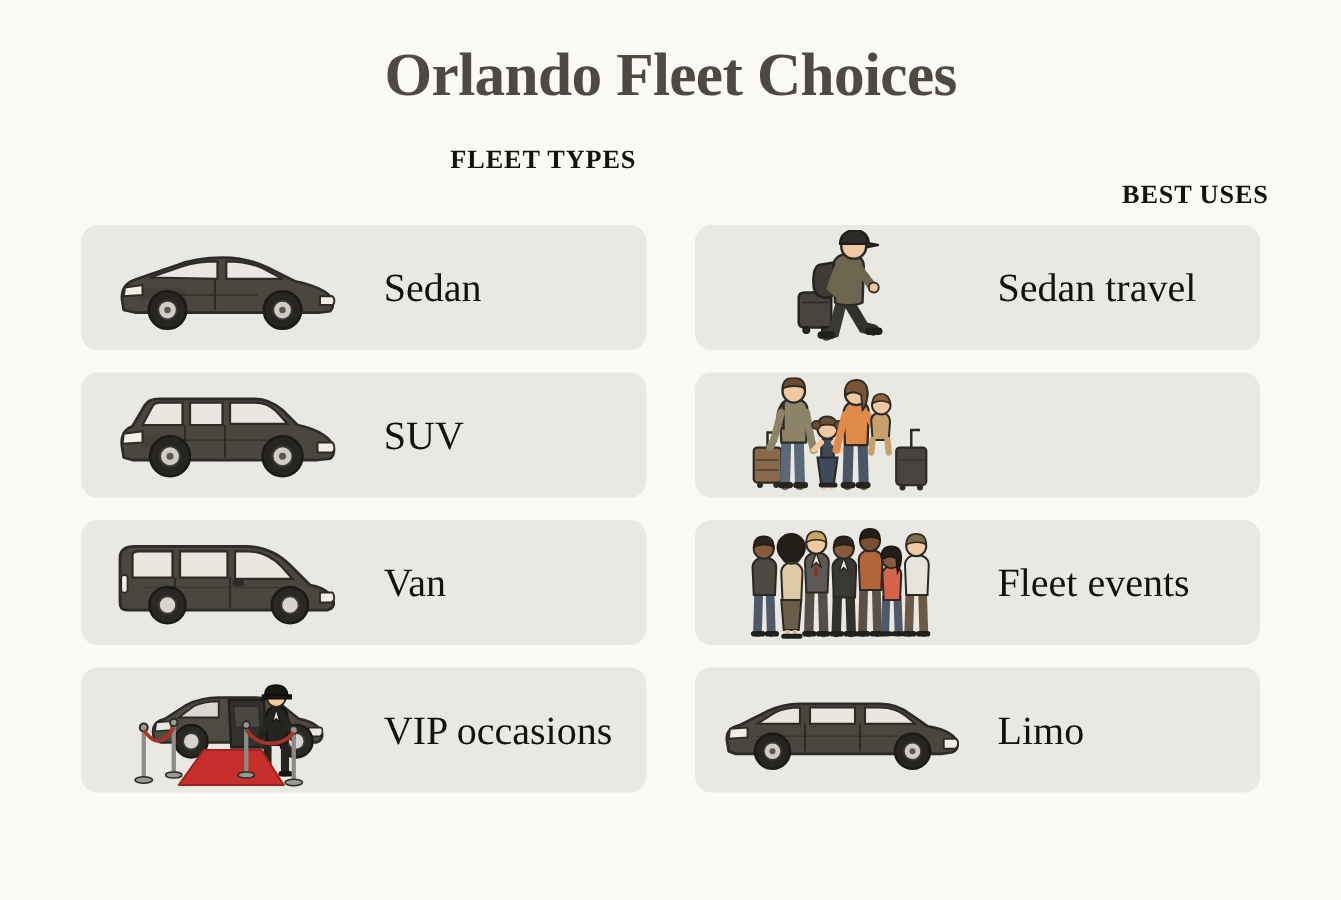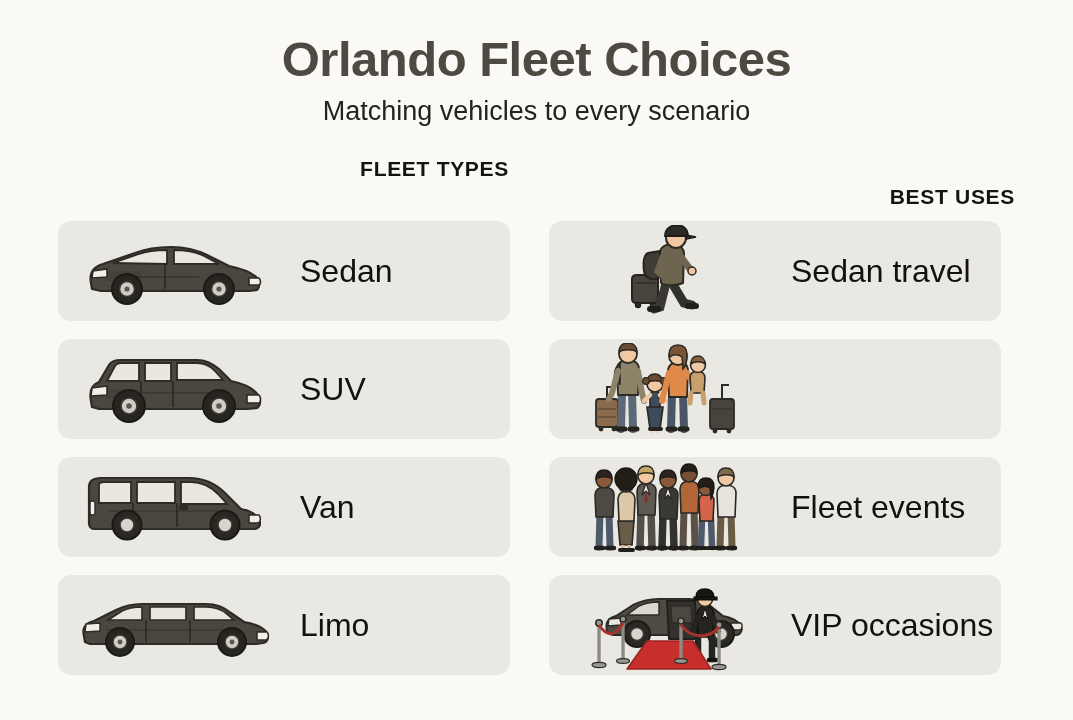--- a/index.html
+++ b/index.html
@@ -12,20 +12,21 @@
     background: #faf9f5;
     font-family: "Liberation Sans", sans-serif;
     overflow: hidden;
     position: relative;
   }
   .page {
     width: 1073px;
     height: 720px;
     position: relative;
     background: #faf9f5;
+    font-family: Liberation Serif, serif;
   }
 
   
   .header {
     text-align: center;
     padding-top: 34px;
   }
   .title {
     font-size: 49px;
     font-weight: bold;
@@ -67,20 +68,21 @@
   .grid {
     margin-top: 12px;
     padding: 0 58px;
     box-sizing: border-box;
     width: 1073px;
   }
   .row {
     display: flex;
     gap: 39px;
     margin-bottom: 18px;
+    justify-content: center;
   }
   .card {
     width: 452px;
     height: 100px;
     background: #eae8e2;
     border-radius: 13px;
     display: flex;
     align-items: center;
     box-sizing: border-box;
     padding-left: 16px;
@@ -102,21 +104,20 @@
     white-space: nowrap;
   }
 </style>
 </head>
 <body>
 
 <div class="page">
 
   <div class="header">
     <h1 class="title">Orlando Fleet Choices</h1>
-    <div class="subtitle">Matching vehicles to every scenario</div>
   </div>
 
   <div class="col-headers">
     <div class="col-head">FLEET TYPES</div>
     <div class="col-head right">BEST USES</div>
   </div>
 
   <div class="grid">
 
     <div class="row">
@@ -327,42 +328,20 @@
           </svg>
         </div>
         <div class="card-label">Fleet events</div>
       </div>
     </div>
 
     <div class="row">
 
       <div class="card">
         <div class="card-art">
-          <svg width="196" height="70" viewBox="0 0 196 70">
-            <path d="M8 46 C6 38 9 33 18 31 L40 20 C48 16 56 14 66 14 L130 14 C140 14 148 17 155 23 L168 32 C180 34 188 38 191 43 C193 47 192 52 187 53 L180 54 L14 54 L9 52 Z" fill="#4a473e" stroke="#2d2b25" stroke-width="2.2" stroke-linejoin="round"></path>
-            <path d="M32 30 L46 21 C52 18 58 17 66 17 L66 30 Z" fill="#e9e7e0" stroke="#2d2b25" stroke-width="1.7"></path>
-            <path d="M74 17 L110 17 L110 30 L74 30 Z" fill="#e9e7e0" stroke="#2d2b25" stroke-width="1.7"></path>
-            <path d="M118 17 L130 17 C138 17 145 19 151 24 L158 30 L118 30 Z" fill="#e9e7e0" stroke="#2d2b25" stroke-width="1.7"></path>
-            <path d="M70 30 L70 52 M114 30 L114 52" stroke="#2d2b25" stroke-width="1.7"></path>
-            <path d="M30 40 L160 40" stroke="#2d2b25" stroke-width="1.3" opacity="0.55"></path>
-            <path d="M10 34 L24 33 L24 41 L9 42 Z" fill="#f2efe6" stroke="#2d2b25" stroke-width="1.5"></path>
-            <path d="M181 42 L191 42 C193 44 193 49 190 50 L181 50 Z" fill="#f2efe6" stroke="#2d2b25" stroke-width="1.5"></path>
-            <circle cx="44" cy="52" r="14" fill="#262520" stroke="#1b1a16" stroke-width="2"></circle>
-            <circle cx="44" cy="52" r="7" fill="#cfcdc6" stroke="#3a3831" stroke-width="1.5"></circle>
-            <circle cx="44" cy="52" r="2.4" fill="#5a574e"></circle>
-            <circle cx="156" cy="52" r="14" fill="#262520" stroke="#1b1a16" stroke-width="2"></circle>
-            <circle cx="156" cy="52" r="7" fill="#cfcdc6" stroke="#3a3831" stroke-width="1.5"></circle>
-            <circle cx="156" cy="52" r="2.4" fill="#5a574e"></circle>
-          </svg>
-        </div>
-        <div class="card-label">Limo</div>
-      </div>
-
-      <div class="card">
-        <div class="card-art">
           <svg width="160" height="92" viewBox="0 0 160 92">
 
             <path d="M22 52 C20 44 23 39 31 37 L48 26 C56 22 64 20 74 20 L104 20 C114 20 122 23 128 29 L138 37 C148 39 154 43 156 47 C158 51 156 55 152 56 L28 56 L23 54 Z" fill="#4e4b43" stroke="#2d2b25" stroke-width="2" stroke-linejoin="round"></path>
             <path d="M42 36 L54 27 C60 24 66 23 74 23 L74 36 Z" fill="#d9d7d0" stroke="#2d2b25" stroke-width="1.5"></path>
 
             <path d="M82 22 L110 22 L112 60 L84 60 Z" fill="#33312b" stroke="#211f1b" stroke-width="2" stroke-linejoin="round"></path>
             <path d="M86 27 L106 27 L107 44 L87 44 Z" fill="#4a4840" stroke="#2d2b25" stroke-width="1.3"></path>
 
             <path d="M24 40 L36 39 L36 46 L23 47 Z" fill="#e9e7e0" stroke="#2d2b25" stroke-width="1.4"></path>
             <path d="M146 44 L156 44 C158 46 157 50 155 51 L146 51 Z" fill="#e9e7e0" stroke="#2d2b25" stroke-width="1.4"></path>
@@ -397,16 +376,38 @@
               <circle cx="96" cy="42" r="3" fill="#9a9892"></circle>
               <line x1="134" y1="48" x2="134" y2="86" stroke="#8d8b85" stroke-width="3.4"></line>
               <ellipse cx="134" cy="88" rx="7" ry="2.6" fill="#9a9892" stroke="#2d2b25" stroke-width="1.2"></ellipse>
               <circle cx="134" cy="46" r="3.2" fill="#9a9892"></circle>
               <path d="M96 46 C106 60 124 60 134 48" fill="none" stroke="#a8322c" stroke-width="3"></path>
             </g>
           </svg>
         </div>
         <div class="card-label">VIP occasions</div>
       </div>
+
+      <div class="card">
+        <div class="card-art">
+          <svg width="196" height="70" viewBox="0 0 196 70">
+            <path d="M8 46 C6 38 9 33 18 31 L40 20 C48 16 56 14 66 14 L130 14 C140 14 148 17 155 23 L168 32 C180 34 188 38 191 43 C193 47 192 52 187 53 L180 54 L14 54 L9 52 Z" fill="#4a473e" stroke="#2d2b25" stroke-width="2.2" stroke-linejoin="round"></path>
+            <path d="M32 30 L46 21 C52 18 58 17 66 17 L66 30 Z" fill="#e9e7e0" stroke="#2d2b25" stroke-width="1.7"></path>
+            <path d="M74 17 L110 17 L110 30 L74 30 Z" fill="#e9e7e0" stroke="#2d2b25" stroke-width="1.7"></path>
+            <path d="M118 17 L130 17 C138 17 145 19 151 24 L158 30 L118 30 Z" fill="#e9e7e0" stroke="#2d2b25" stroke-width="1.7"></path>
+            <path d="M70 30 L70 52 M114 30 L114 52" stroke="#2d2b25" stroke-width="1.7"></path>
+            <path d="M30 40 L160 40" stroke="#2d2b25" stroke-width="1.3" opacity="0.55"></path>
+            <path d="M10 34 L24 33 L24 41 L9 42 Z" fill="#f2efe6" stroke="#2d2b25" stroke-width="1.5"></path>
+            <path d="M181 42 L191 42 C193 44 193 49 190 50 L181 50 Z" fill="#f2efe6" stroke="#2d2b25" stroke-width="1.5"></path>
+            <circle cx="44" cy="52" r="14" fill="#262520" stroke="#1b1a16" stroke-width="2"></circle>
+            <circle cx="44" cy="52" r="7" fill="#cfcdc6" stroke="#3a3831" stroke-width="1.5"></circle>
+            <circle cx="44" cy="52" r="2.4" fill="#5a574e"></circle>
+            <circle cx="156" cy="52" r="14" fill="#262520" stroke="#1b1a16" stroke-width="2"></circle>
+            <circle cx="156" cy="52" r="7" fill="#cfcdc6" stroke="#3a3831" stroke-width="1.5"></circle>
+            <circle cx="156" cy="52" r="2.4" fill="#5a574e"></circle>
+          </svg>
+        </div>
+        <div class="card-label">Limo</div>
+      </div>
     </div>
 
   </div>
 </div>
 
 </body></html>

